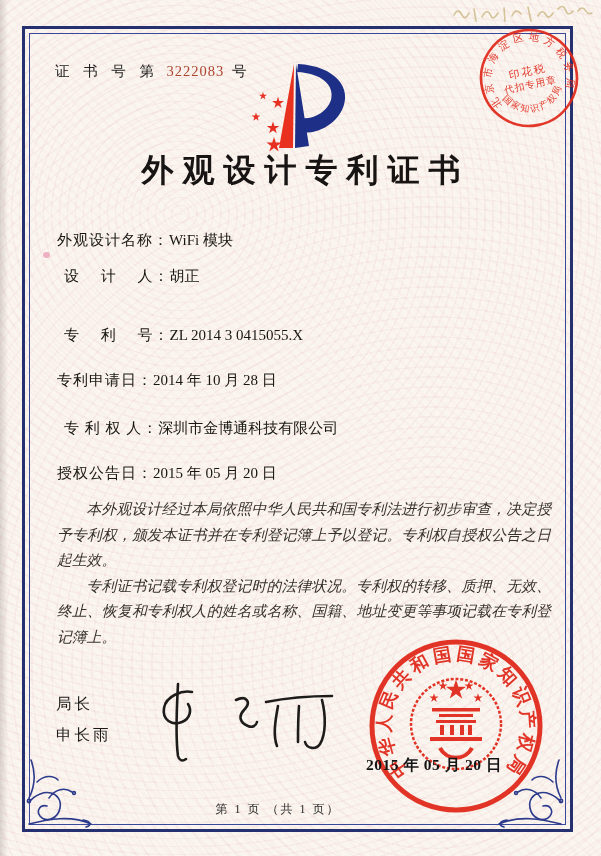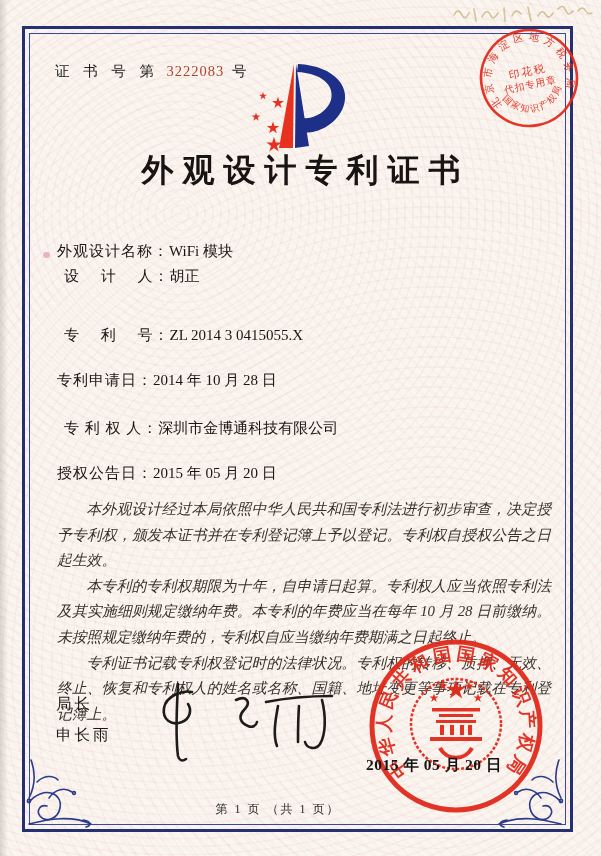--- a/index.html
+++ b/index.html
@@ -26,21 +26,21 @@
   .cert-no .suf{letter-spacing:1px;}
 
   .logo{position:absolute;left:243px;top:56px;width:118px;height:98px;}
 
   .doc-title{position:absolute;left:5px;top:149px;width:100%;text-align:center;
     font-size:32px;font-weight:bold;color:#181414;letter-spacing:9px;}
 
   .field{position:absolute;left:57px;font-size:15px;color:#181613;white-space:nowrap;}
   .field .lb{letter-spacing:1px;}
   .field.indent{padding-left:7px;}
-  .f0{top:242px}.f1{top:267px}.f2{top:326px}.f3{top:371px}.f4{top:419px}.f5{top:464px}
+  .f0{top:231px}.f1{top:267px}.f2{top:326px}.f3{top:371px}.f4{top:419px}.f5{top:464px}
 
   .body-text{position:absolute;left:57px;top:497px;width:494px;
     font-size:14.8px;line-height:25.6px;color:#36302a;font-style:italic;
     text-align:justify;}
   .body-text p{margin:0;text-indent:2em;}
 
   .signoff{position:absolute;left:56px;font-size:15.5px;color:#1c1a18;letter-spacing:3px;}
   .s-title{top:694px}.s-name{top:725px}
   .signature{position:absolute;left:148px;top:676px;width:196px;height:92px;}
 
@@ -115,21 +115,20 @@
     </div>
     <div class="field f4 indent">
       <span class="lb">专 利 权 人：</span><span>深圳市金博通科技有限公司</span>
     </div>
     <div class="field f5">
       <span class="lb">授权公告日：</span><span>2015 年 05 月 20 日</span>
     </div>
 
     <div class="body-text">
       <p>本外观设计经过本局依照中华人民共和国专利法进行初步审查，决定授予专利权，颁发本证书并在专利登记簿上予以登记。专利权自授权公告之日起生效。</p>
-      <p>本专利的专利权期限为十年，自申请日起算。专利权人应当依照专利法及其实施细则规定缴纳年费。本专利的年费应当在每年 10 月 28 日前缴纳。未按照规定缴纳年费的，专利权自应当缴纳年费期满之日起终止。</p>
       <p>专利证书记载专利权登记时的法律状况。专利权的转移、质押、无效、终止、恢复和专利权人的姓名或名称、国籍、地址变更等事项记载在专利登记簿上。</p>
     </div>
 
     <div class="signoff s-title">局长</div>
     <div class="signoff s-name">申长雨</div>
 
     <svg class="signature" viewBox="0 0 196 92">
       <g fill="none" stroke="#1e1c1b" stroke-width="2.6" stroke-linecap="round">
         <path d="M30,8 C29,30 27,58 30,80 C31,84 34,86 38,83"></path>
         <path d="M44,16 C34,14 18,20 16,32 C14,44 24,50 34,46 C42,43 44,34 40,28"></path>

